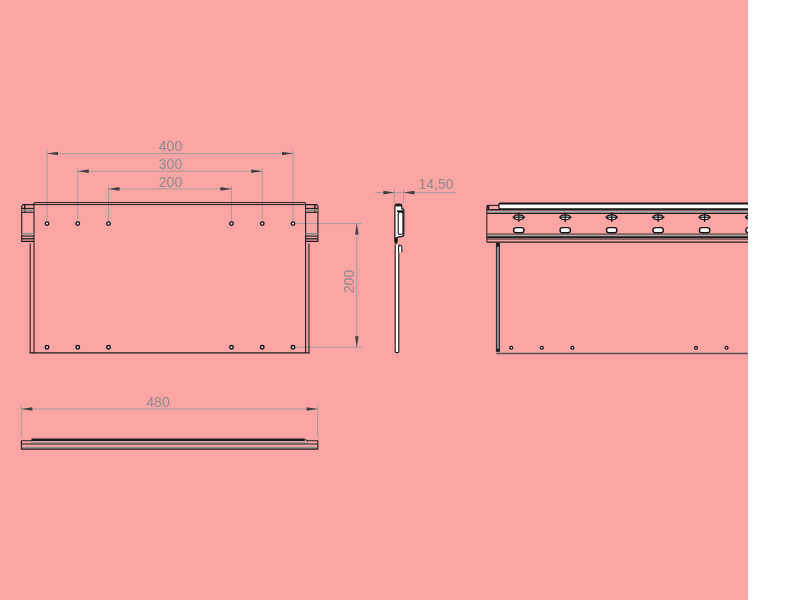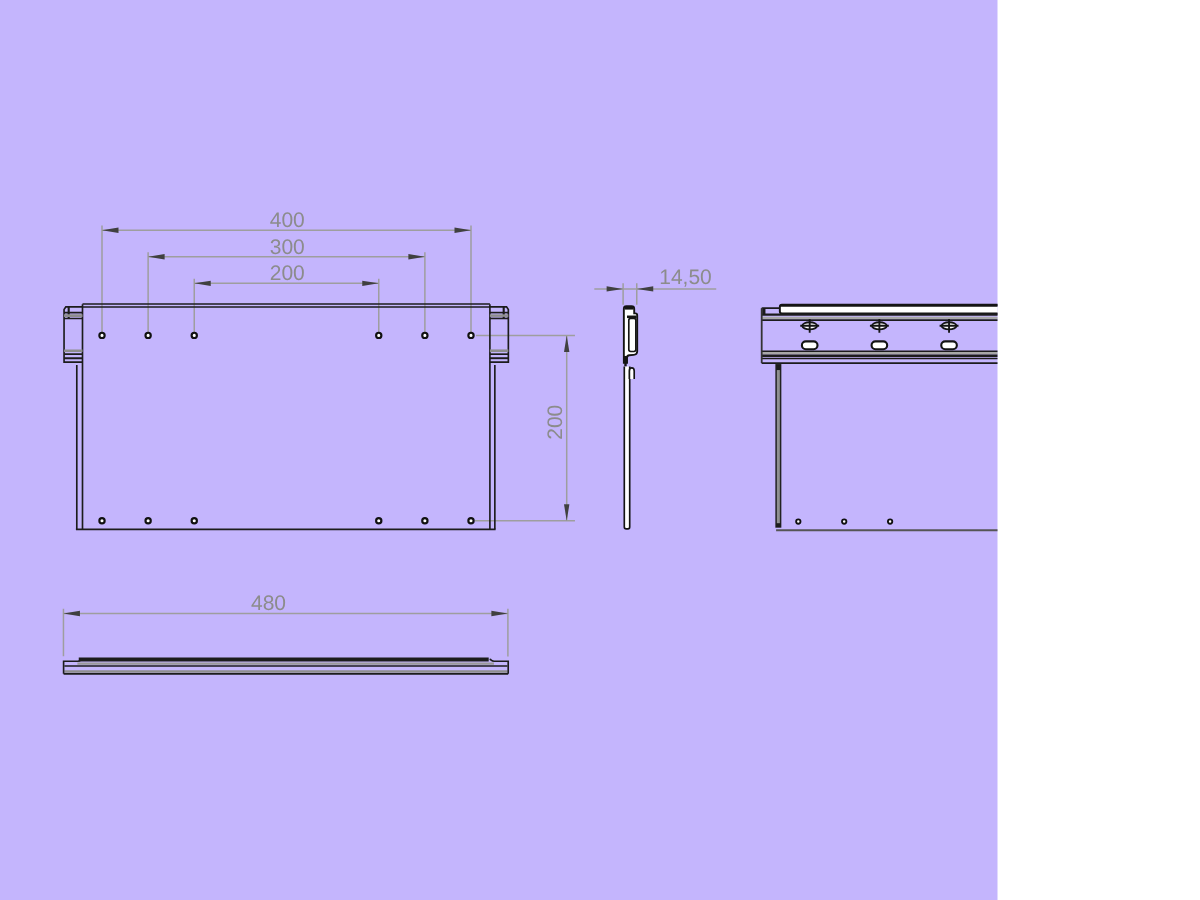--- a/index.html
+++ b/index.html
@@ -1,16 +1,16 @@
 <!DOCTYPE html>
 <html><head>
 <meta charset="utf-8">
 <style>
   html,body{margin:0;padding:0;background:#ffffff;}
-  .page{width:644px;height:600px;position:relative;overflow:hidden;background:#c4b5fd;padding-left:21px;}
+  .page{width:748px;height:600px;position:relative;overflow:hidden;background:#fca5a5;}
   text{font-family:"Liberation Sans", sans-serif;fill:#8c8c8c;font-size:14px;}
 </style>
 </head>
 <body>
 <div class="page">
 <svg width="800" height="600" viewBox="0 0 800 600" fill="none">
 
 <g stroke="#9e9e9e" stroke-width="1">
   <line x1="47" y1="150.3" x2="47" y2="221.4"></line>
   <line x1="293" y1="150.3" x2="293" y2="221.4"></line>

